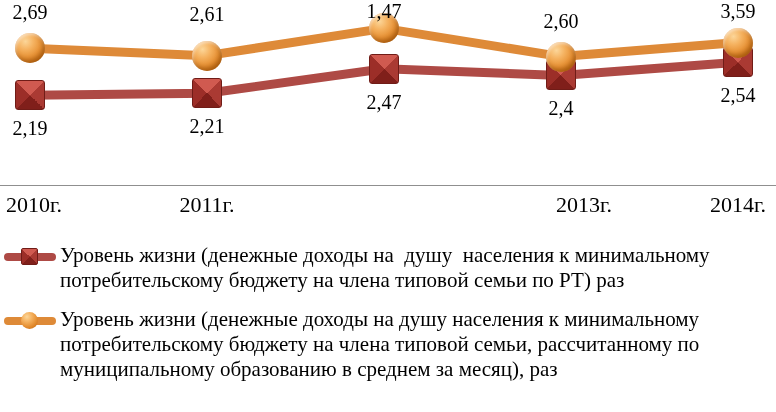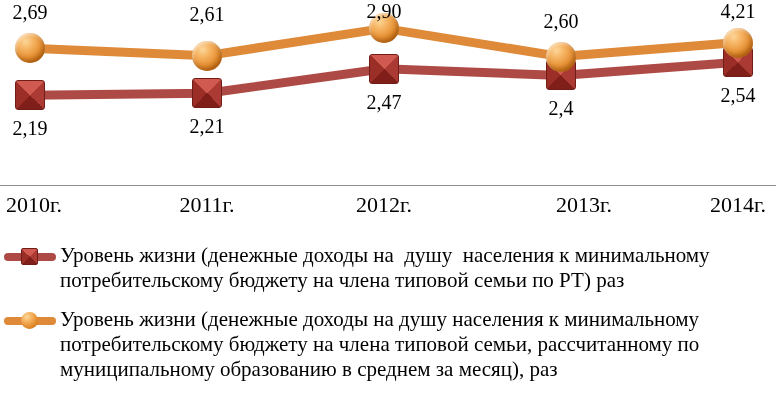--- a/index.html
+++ b/index.html
@@ -46,44 +46,43 @@
 <div class="stage">
   <div class="plot" id="plot">
     <svg id="series-svg" width="776" height="230">
         <polyline points="30,95.14000000000001 207,93.25999999999999 384,68.82 561,75.4 738,62.24000000000001" fill="none" stroke="#ae4a45" stroke-width="9" stroke-linejoin="round" stroke-linecap="round"></polyline>
         <polyline points="30,48.140000000000015 207,55.660000000000025 384,28.400000000000034 561,56.599999999999994 738,42.5" fill="none" stroke="#de8a38" stroke-width="9" stroke-linejoin="round" stroke-linecap="round"></polyline>
       </svg>
     <div class="axis-line"></div>
     <div class="xlabels" id="xlabels">
         <span class="xlabel" style="left: 34px;">2010г.</span>
         <span class="xlabel" style="left: 207px;">2011г.</span>
-        <span class="xlabel" style="left: 384px;">2012г.</span>
         <span class="xlabel" style="left: 584px;">2013г.</span>
         <span class="xlabel" style="left: 738px;">2014г.</span>
       </div>
   <div class="marker square" style="left: 15px; top: 80.14px;"></div>
       <div class="marker square" style="left: 192px; top: 78.26px;"></div>
       <div class="marker square" style="left: 369px; top: 53.82px;"></div>
       <div class="marker square" style="left: 546px; top: 60.4px;"></div>
       <div class="marker square" style="left: 723px; top: 47.24px;"></div>
       <div class="marker circle" style="left: 15px; top: 33.14px;"></div>
       <div class="marker circle" style="left: 192px; top: 40.66px;"></div>
       <div class="marker circle" style="left: 369px; top: 13.4px;"></div>
       <div class="marker circle" style="left: 546px; top: 41.6px;"></div>
       <div class="marker circle" style="left: 723px; top: 27.5px;"></div>
       <div class="dlabel" style="left: 30px; top: 117.14px;">2,19</div>
       <div class="dlabel" style="left: 207px; top: 115.26px;">2,21</div>
       <div class="dlabel" style="left: 384px; top: 90.82px;">2,47</div>
       <div class="dlabel" style="left: 561px; top: 97.4px;">2,4</div>
       <div class="dlabel" style="left: 738px; top: 84.24px;">2,54</div>
       <div class="dlabel" style="left: 30px; top: 1px;">2,69</div>
       <div class="dlabel" style="left: 207px; top: 3px;">2,61</div>
-      <div class="dlabel" style="left: 384px; top: 0px;">2,90</div>
+      <div class="dlabel" style="left: 384px; top: 0px;">1,47</div>
       <div class="dlabel" style="left: 561px; top: 9.6px;">2,60</div>
-      <div class="dlabel" style="left: 738px; top: 0px;">4,21</div>
+      <div class="dlabel" style="left: 738px; top: 0px;">3,59</div>
     </div>
 
   <div class="legend">
     <div class="legend-item">
       <span class="lg-marker">
         <span class="lg-line red"></span>
         <span class="lg-shape square"></span>
       </span>
       <div class="legend-text">Уровень жизни (денежные доходы на  душу  населения к минимальному
 потребительскому бюджету на члена типовой семьи по РТ) раз</div>

